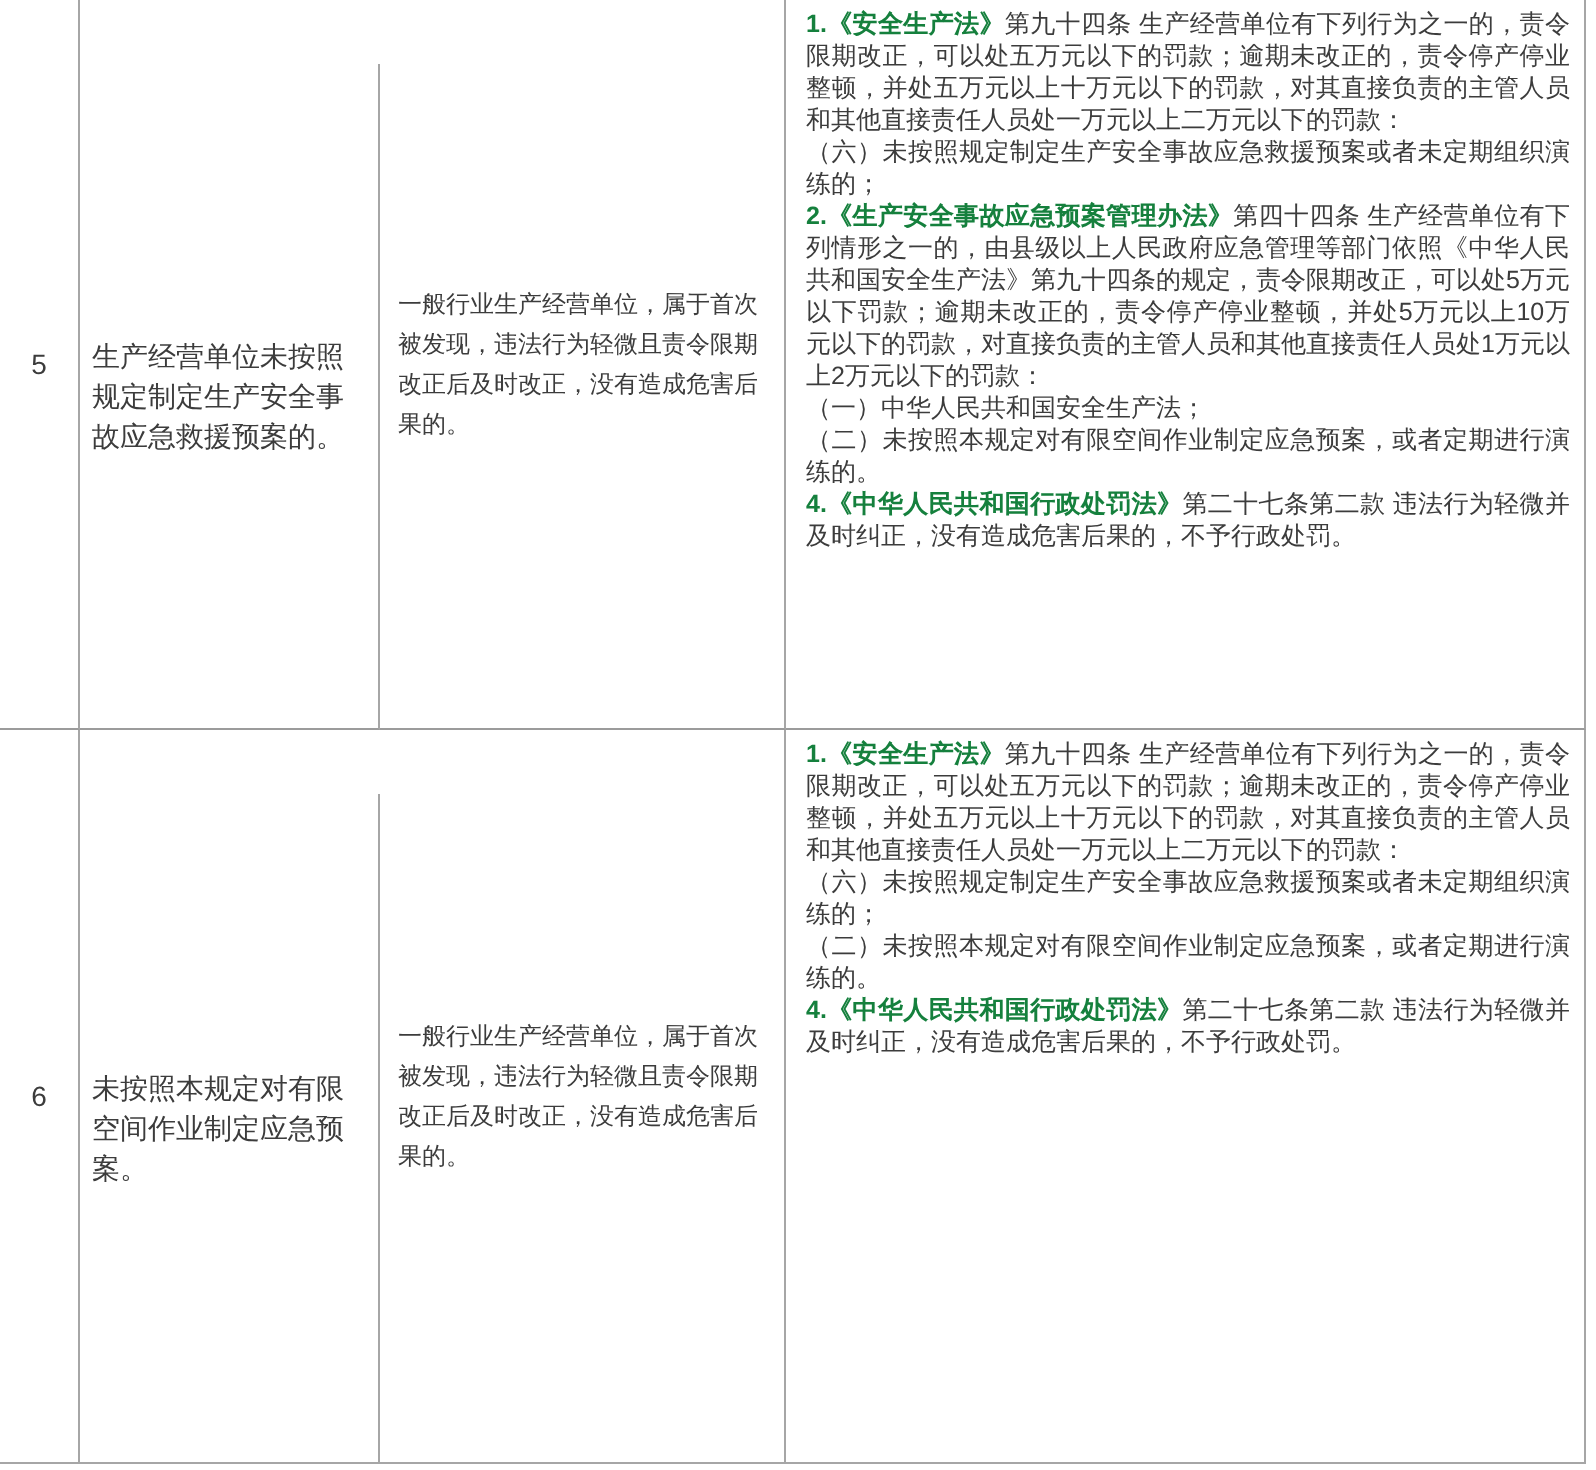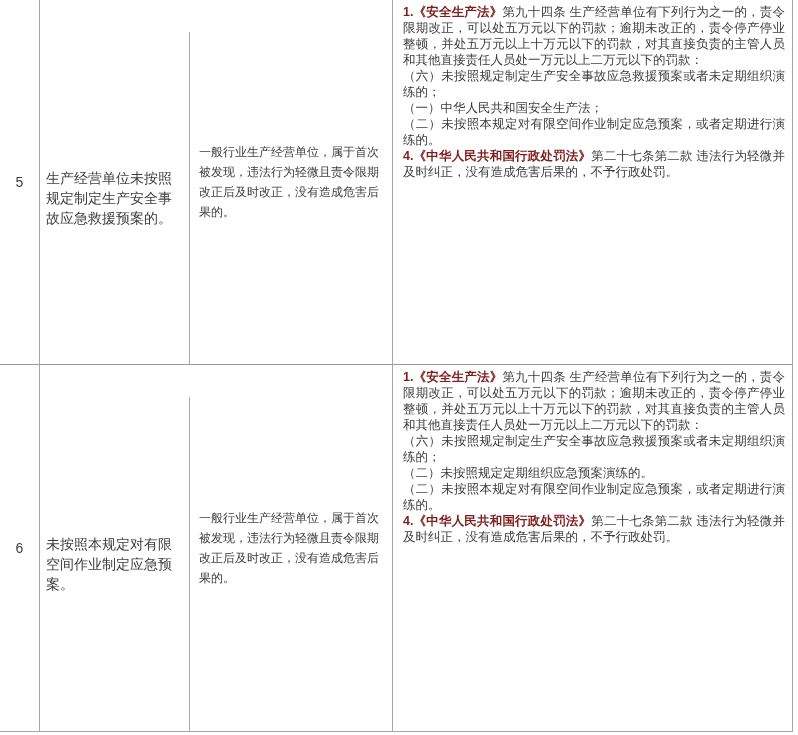--- a/index.html
+++ b/index.html
@@ -61,21 +61,21 @@
   .col-basis {
     padding: 4px 7px 4px 10px;
     font-size: 12.5px;
     line-height: 16px;
   }
   .col-basis p {
     margin: 0;
     text-align: justify;
   }
   .col-basis b {
-    color: #7f1d1d;
+    color: #15803d;
     font-weight: bold;
   }
   .col-violation p, .col-condition p { margin: 0; }
 </style>
 </head>
 <body>
 
 <div class="page">
   <div class="penalty-table">
 
@@ -85,39 +85,39 @@
       </div>
       <div class="cell col-violation">
         <p>生产经营单位未按照规定制定生产安全事故应急救援预案的。</p>
       </div>
       <div class="cell col-condition">
         <p>一般行业生产经营单位，属于首次被发现，违法行为轻微且责令限期改正后及时改正，没有造成危害后果的。</p>
       </div>
       <div class="cell col-basis">
           <p><b>1.《安全生产法》</b>第九十四条 生产经营单位有下列行为之一的，责令限期改正，可以处五万元以下的罚款；逾期未改正的，责令停产停业整顿，并处五万元以上十万元以下的罚款，对其直接负责的主管人员和其他直接责任人员处一万元以上二万元以下的罚款：</p>
           <p>（六）未按照规定制定生产安全事故应急救援预案或者未定期组织演练的；</p>
+          <p><b>2.《生产安全事故应急预案管理办法》</b>第四十四条 生产经营单位有下列情形之一的，由县级以上人民政府应急管理等部门依照《中华人民共和国安全生产法》第九十四条的规定，责令限期改正，可以处5万元以下罚款；逾期未改正的，责令停产停业整顿，并处5万元以上10万元以下的罚款，对直接负责的主管人员和其他直接责任人员处1万元以上2万元以下的罚款：</p>
           <p>（一）中华人民共和国安全生产法；</p>
           <p>（二）未按照本规定对有限空间作业制定应急预案，或者定期进行演练的。</p>
           <p><b>4.《中华人民共和国行政处罚法》</b>第二十七条第二款 违法行为轻微并及时纠正，没有造成危害后果的，不予行政处罚。</p>
         </div>
     </div>
 
     <div class="t-row row-bottom">
       <div class="cell col-no">
         <span>6</span>
       </div>
       <div class="cell col-violation">
         <p>未按照本规定对有限空间作业制定应急预案。</p>
       </div>
       <div class="cell col-condition">
         <p>一般行业生产经营单位，属于首次被发现，违法行为轻微且责令限期改正后及时改正，没有造成危害后果的。</p>
       </div>
       <div class="cell col-basis">
           <p><b>1.《安全生产法》</b>第九十四条 生产经营单位有下列行为之一的，责令限期改正，可以处五万元以下的罚款；逾期未改正的，责令停产停业整顿，并处五万元以上十万元以下的罚款，对其直接负责的主管人员和其他直接责任人员处一万元以上二万元以下的罚款：</p>
           <p>（六）未按照规定制定生产安全事故应急救援预案或者未定期组织演练的；</p>
-          <p>（二）未按照规定定期组织应急预案演练的。</p>
           <p>（二）未按照本规定对有限空间作业制定应急预案，或者定期进行演练的。</p>
           <p><b>4.《中华人民共和国行政处罚法》</b>第二十七条第二款 违法行为轻微并及时纠正，没有造成危害后果的，不予行政处罚。</p>
         </div>
     </div>
 
   </div>
 </div>
 
 </body></html>

